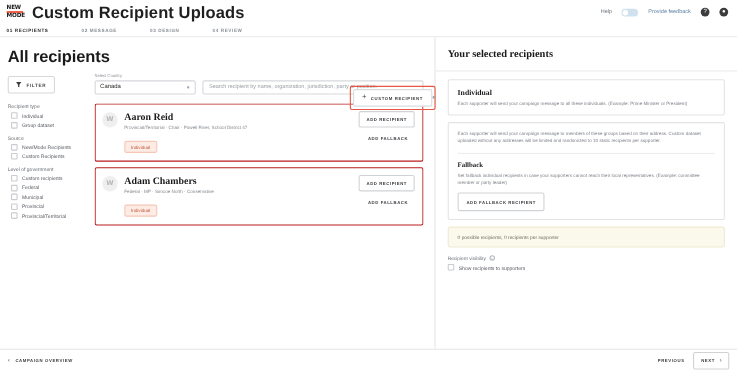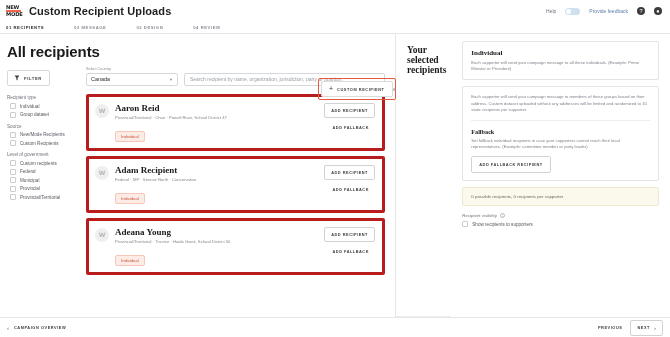--- a/index.html
+++ b/index.html
@@ -24,21 +24,21 @@
     display: flex; flex-direction: column; justify-content: center;
     margin-right: 8px; flex: 0 0 auto;
   }
   .logo .l1, .logo .l2 {
     font-size: 5.2px; font-weight: 700; line-height: 5px;
     letter-spacing: -0.2px; color: #1a1a1a;
     font-family: "DejaVu Sans", sans-serif;
   }
   .logo .bar { height: 1.2px; background: #f4644a; margin: 0.5px 0; }
   .app-title {
-    font-size: 11px; font-weight: 700; color: #1f1f1f;
+    font-size: 15px; font-weight: 700; color: #1f1f1f;
     letter-spacing: 0.1px;
   }
   .topbar-right { margin-left: auto; display: flex; align-items: center; gap: 9px; }
   .help-label { font-size: 5px; color: #6e7781; }
   .toggle {
     width: 15px; height: 7px; border-radius: 4px;
     background: #cfe0ef; position: relative;
   }
   .toggle::after {
     content: ""; position: absolute; left: 1px; top: 1px;
@@ -109,21 +109,21 @@
     font-size: 5.4px; color: #2b2b2b; background: #fff;
   }
   .caret { margin-left: auto; font-size: 4px; color: #8a8f96; }
   .searchbox {
     flex: 1; height: 13px; border: 1px solid #d5d8db; border-radius: 2px;
     display: flex; align-items: center; padding: 0 5px;
     font-size: 5px; color: #9aa0a6; background: #fff;
   }
   .cards { flex: 1; overflow: hidden; display: flex; flex-direction: column; gap: 0; }
   .card {
-    border: 3px solid #b91c1c; border-radius: 2px; background: #fff;
+    border: 1px solid #b91c1c; border-radius: 2px; background: #fff;
     padding: 6px 7px 6px 6px; margin-bottom: 5px;
     display: flex; align-items: flex-start; gap: 6px;
     flex: 0 0 auto;
   }
   .avatar {
     width: 14px; height: 14px; border-radius: 50%;
     background: #efefef; color: #b6b6b6;
     font-size: 6px; font-weight: 700; font-family: "DejaVu Sans", sans-serif;
     display: flex; align-items: center; justify-content: center;
     flex: 0 0 auto; margin-top: 1px;
@@ -165,21 +165,21 @@
   .custom-btn .plus { font-size: 7px; color: #3a3d41; line-height: 6px; }
   .custom-btn .cl { font-size: 3.9px; letter-spacing: 0.55px; font-weight: 700; color: #3a3d41; }
 
   .collapse-arrow {
     position: absolute; right: -4px; top: 50px;
     width: 8px; height: 8px; font-size: 6px; color: #9aa0a6;
     display: flex; align-items: center; justify-content: center;
   }
 
   
-  .right-pane { flex: 1; min-width: 0; display: flex; flex-direction: row; padding: 0; }
+  .right-pane { flex: 1; min-width: 0; display: flex; flex-direction: column; padding: 0; }
   .rp-title {
     font-family: "Liberation Serif", serif;
     font-size: 9.5px; font-weight: 700; color: #1a1a1a;
     padding: 11px 0 9px 11px;
     border-bottom: 1px solid #ececec;
   }
   .rp-body { padding: 7px 11px 0 11px; }
   .panel-box {
     border: 1px solid #e4e4e4; border-radius: 2px; background: #fff;
     padding: 7px 8px; margin-bottom: 6px;
@@ -353,42 +353,30 @@
               <div class="cactions">
                 <div class="btn-outline">ADD RECIPIENT</div>
                 <div class="btn-text">ADD FALLBACK</div>
               </div>
             </div>
 
 
             <div class="card">
               <div class="avatar">W</div>
               <div class="cmain">
-                <div class="cname">Adam Recipient</div>
+                <div class="cname">Adam Chambers</div>
                 <div class="cmeta">Federal  ·  MP  ·  Simcoe North  ·  Conservative</div>
                 <span class="tag individual">Individual</span>
               </div>
               <div class="cactions">
                 <div class="btn-outline">ADD RECIPIENT</div>
                 <div class="btn-text">ADD FALLBACK</div>
               </div>
             </div>
 
-            <div class="card">
-              <div class="avatar">W</div>
-              <div class="cmain">
-                <div class="cname">Adeana Young</div>
-                <div class="cmeta">Provincial/Territorial  ·  Trustee  ·  Haida Gwaii, School District 50</div>
-                <span class="tag individual">Individual</span>
-              </div>
-              <div class="cactions">
-                <div class="btn-outline">ADD RECIPIENT</div>
-                <div class="btn-text">ADD FALLBACK</div>
-              </div>
-            </div>
 
           </div>
         </div>
       </div>
     </div>
 
     <div class="right-pane">
       <div class="rp-title">Your selected recipients</div>
       <div class="rp-body">
 

